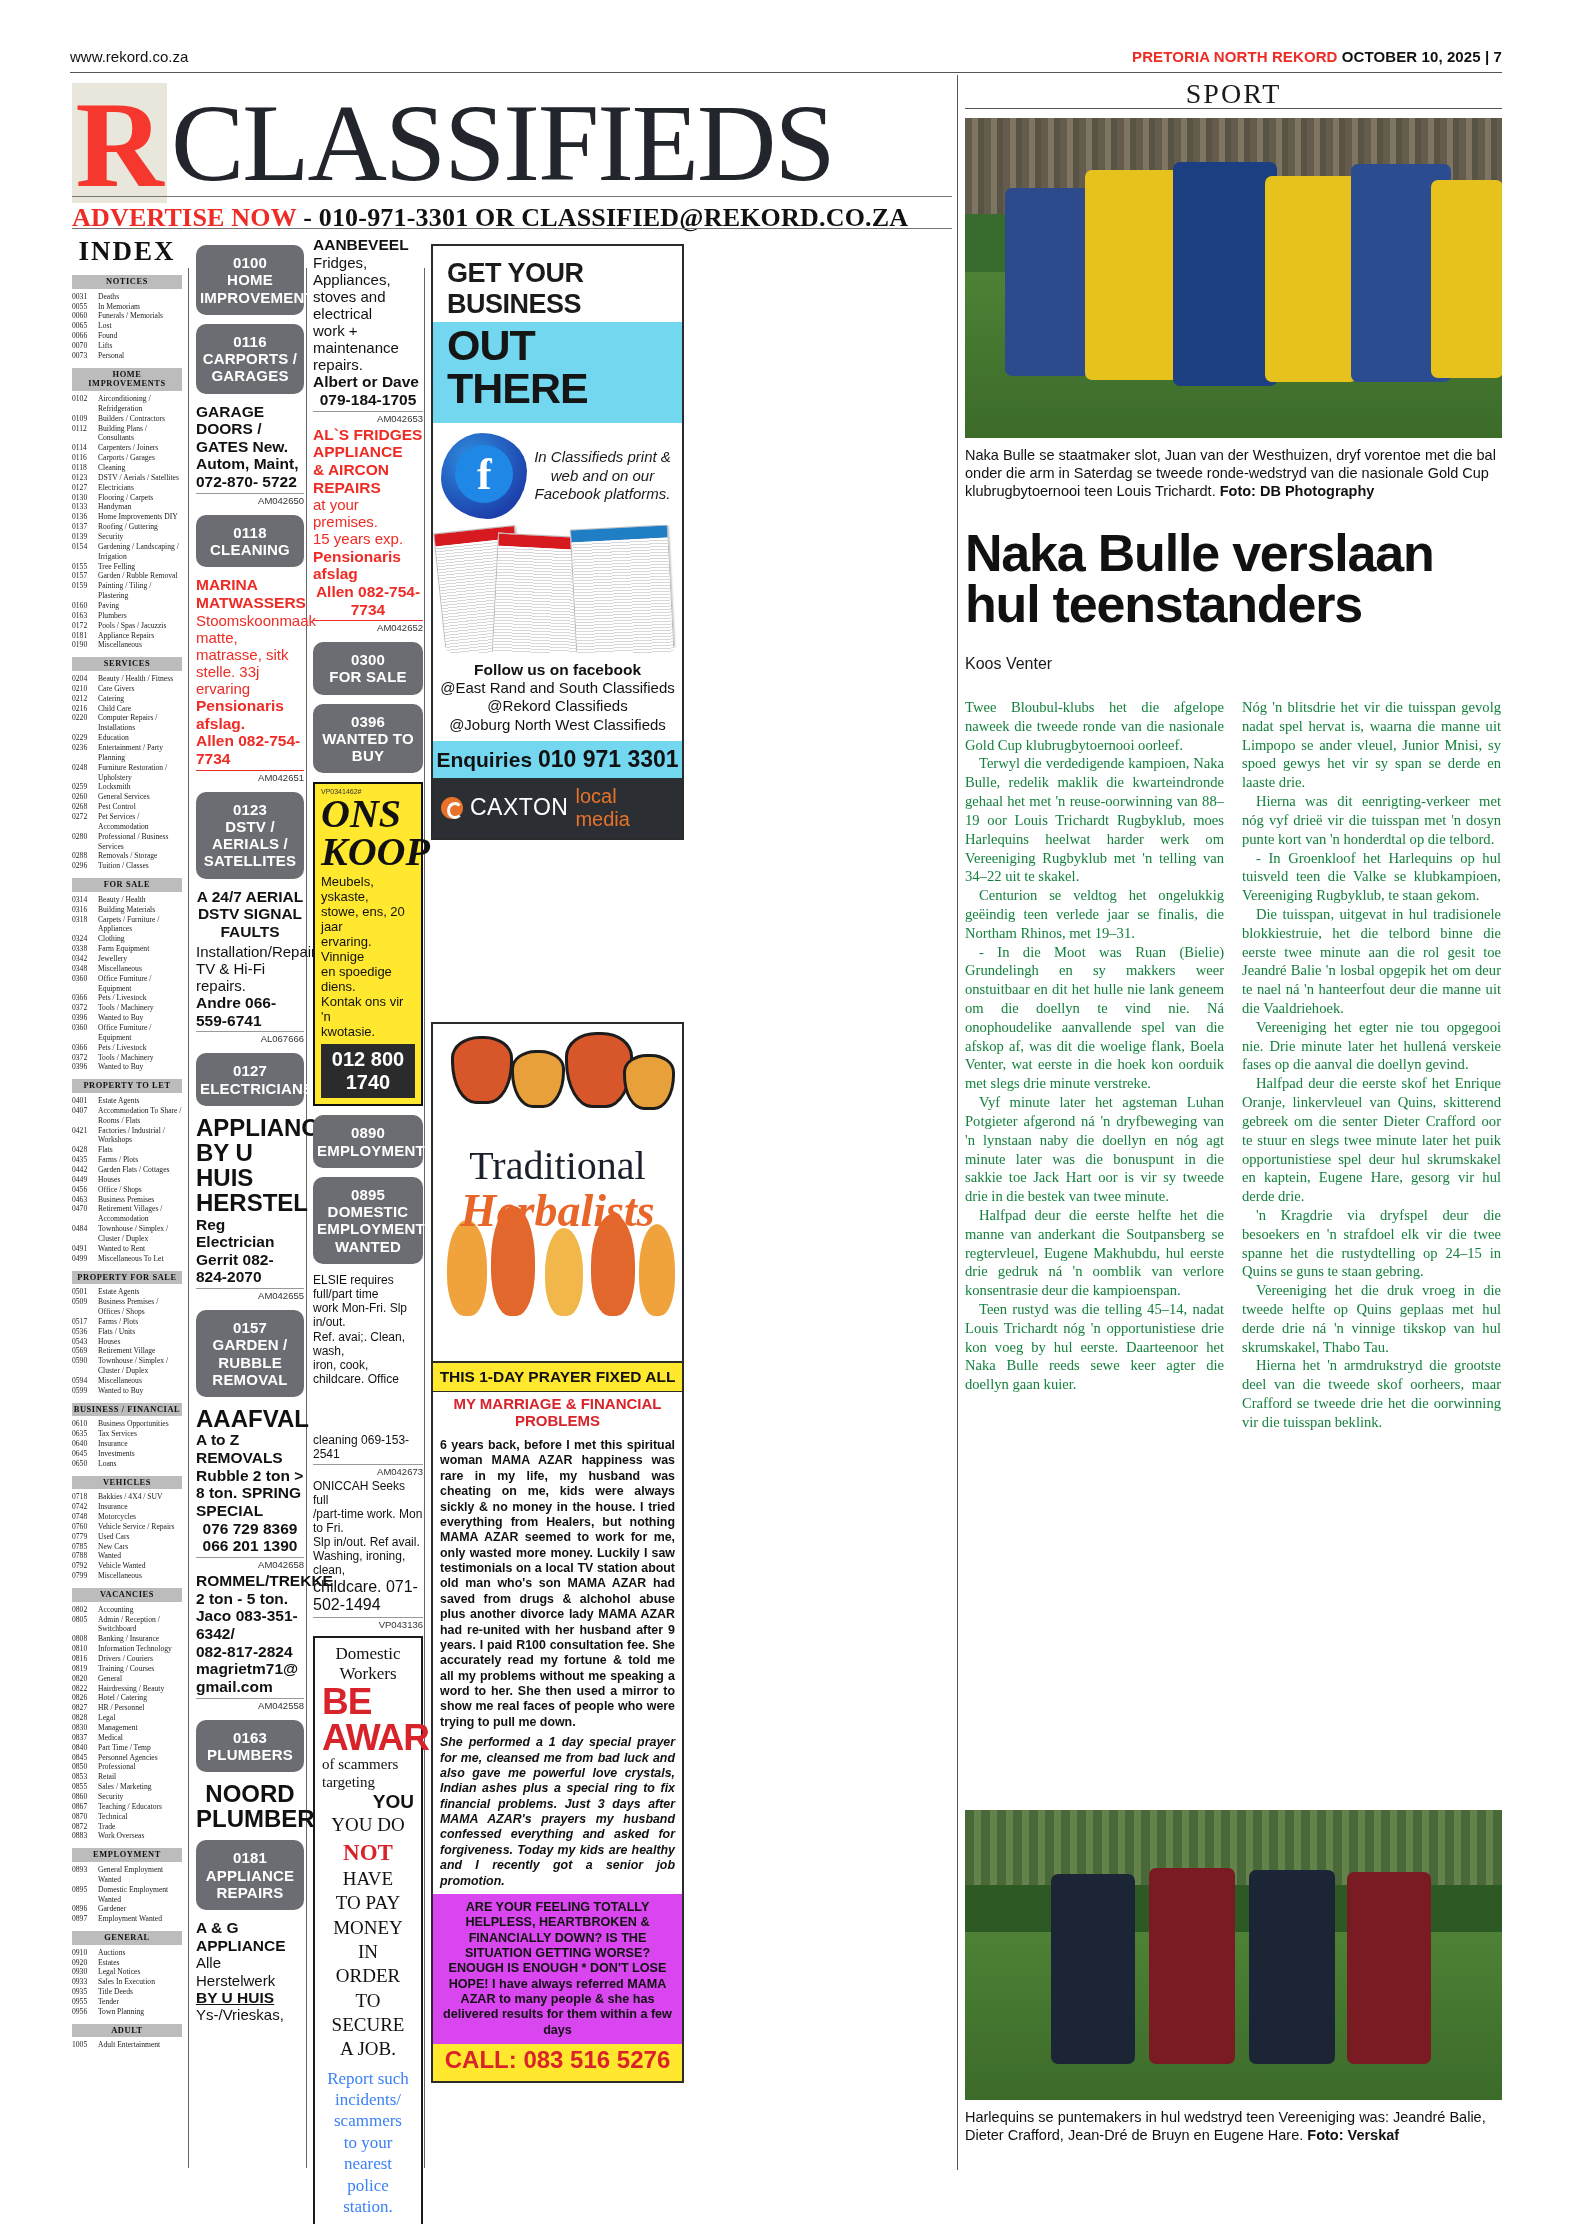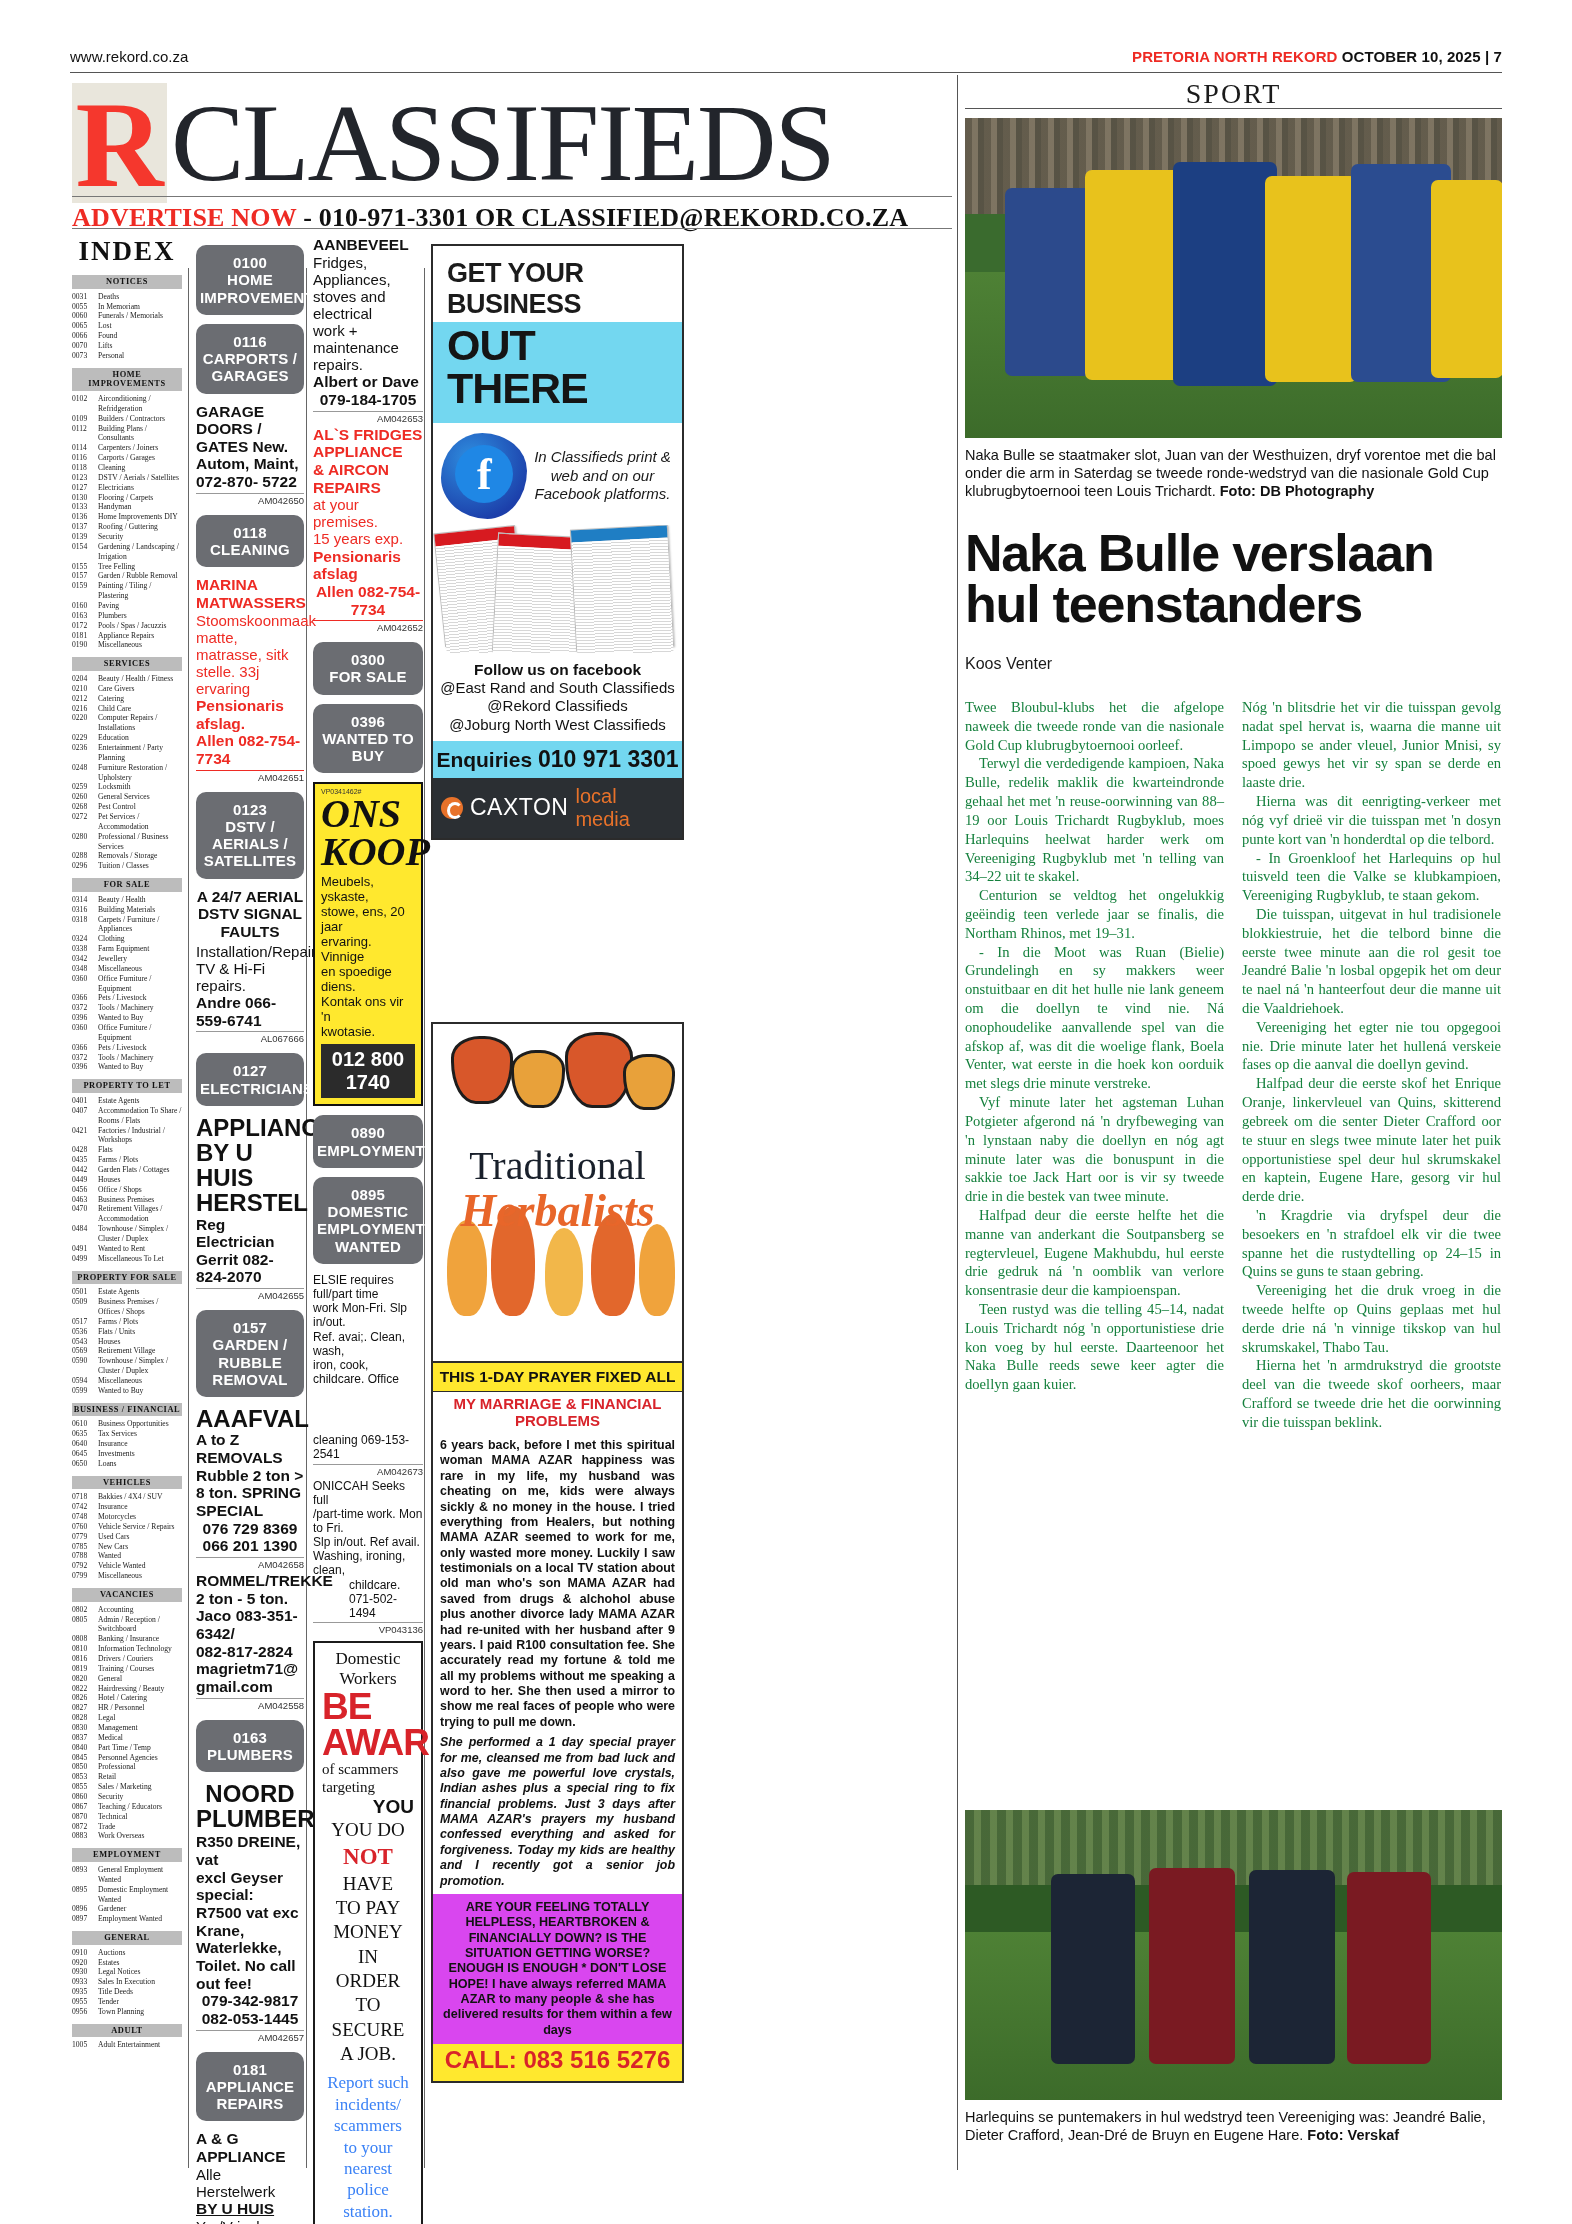--- a/index.html
+++ b/index.html
@@ -758,30 +758,20 @@
         <div class="hl">082-817-2824</div>
         <div class="hl">magrietm71@</div>
         <div class="hl">gmail.com</div>
         <div class="adref">AM042558</div>
       </div>
       <div class="catbox"><span class="code">0163</span><span>PLUMBERS</span></div>
       <div class="ad">
         <div class="hl ctr" style="font-size: 24px; line-height: 1.05;">NOORD</div>
         <div class="hl ctr" style="font-size: 24px; line-height: 1.05;">PLUMBERS</div>
       </div>
-      <div class="ad">
-        <div class="hl">R350 DREINE, vat</div>
-        <div class="hl">excl Geyser special:</div>
-        <div class="hl">R7500 vat exc</div>
-        <div class="hl">Krane, Waterlekke,</div>
-        <div class="hl">Toilet. No call out fee!</div>
-        <div class="tel ctr">079-342-9817</div>
-        <div class="tel ctr">082-053-1445</div>
-        <div class="adref">AM042657</div>
-      </div>
       <div class="catbox"><span class="code">0181</span><span>APPLIANCE REPAIRS</span></div>
       <div class="ad">
         <div class="hl">A &amp; G APPLIANCE</div>
         <div class="tx">Alle Herstelwerk</div>
         <div class="hl" style="text-decoration: underline;">BY U HUIS</div>
         <div class="tx">Ys-/Vrieskas,</div>
       </div>
     </div>
 
   <div class="col3" id="col3">
@@ -829,21 +819,21 @@
         <div class="tx" style="font-size: 12px; line-height: 1.18;">Ref. avai;. Clean, wash,</div>
         <div class="tx" style="font-size: 12px; line-height: 1.18;">iron, cook, childcare. Office</div>
         <div class="tx" style="font-size: 12px; line-height: 1.18; margin-top: 47px;">cleaning 069-153-2541</div>
         <div class="adref">AM042673</div>
       </div>
       <div class="ad">
         <div class="tx" style="font-size: 12px; line-height: 1.18;">ONICCAH Seeks full</div>
         <div class="tx" style="font-size: 12px; line-height: 1.18;">/part-time work. Mon to Fri.</div>
         <div class="tx" style="font-size: 12px; line-height: 1.18;">Slp in/out. Ref avail.</div>
         <div class="tx" style="font-size: 12px; line-height: 1.18;">Washing, ironing, clean,</div>
-        <div class="tx" style="font-size: 12px; line-height: 1.18; margin-left: 36px;">childcare. 071-502-1494</div>
+        <div class="tx" style="font-size: 16px; line-height: 1.18;">childcare. 071-502-1494</div>
         <div class="adref">VP043136</div>
       </div>
       <div class="beware">
         <div class="dw">Domestic Workers</div>
         <div class="be">BE AWARE</div>
         <div class="sc">of scammers targeting</div>
         <div class="you">YOU</div>
         <div class="ydo">
           <div>YOU DO</div>
           <div class="not">NOT</div>

